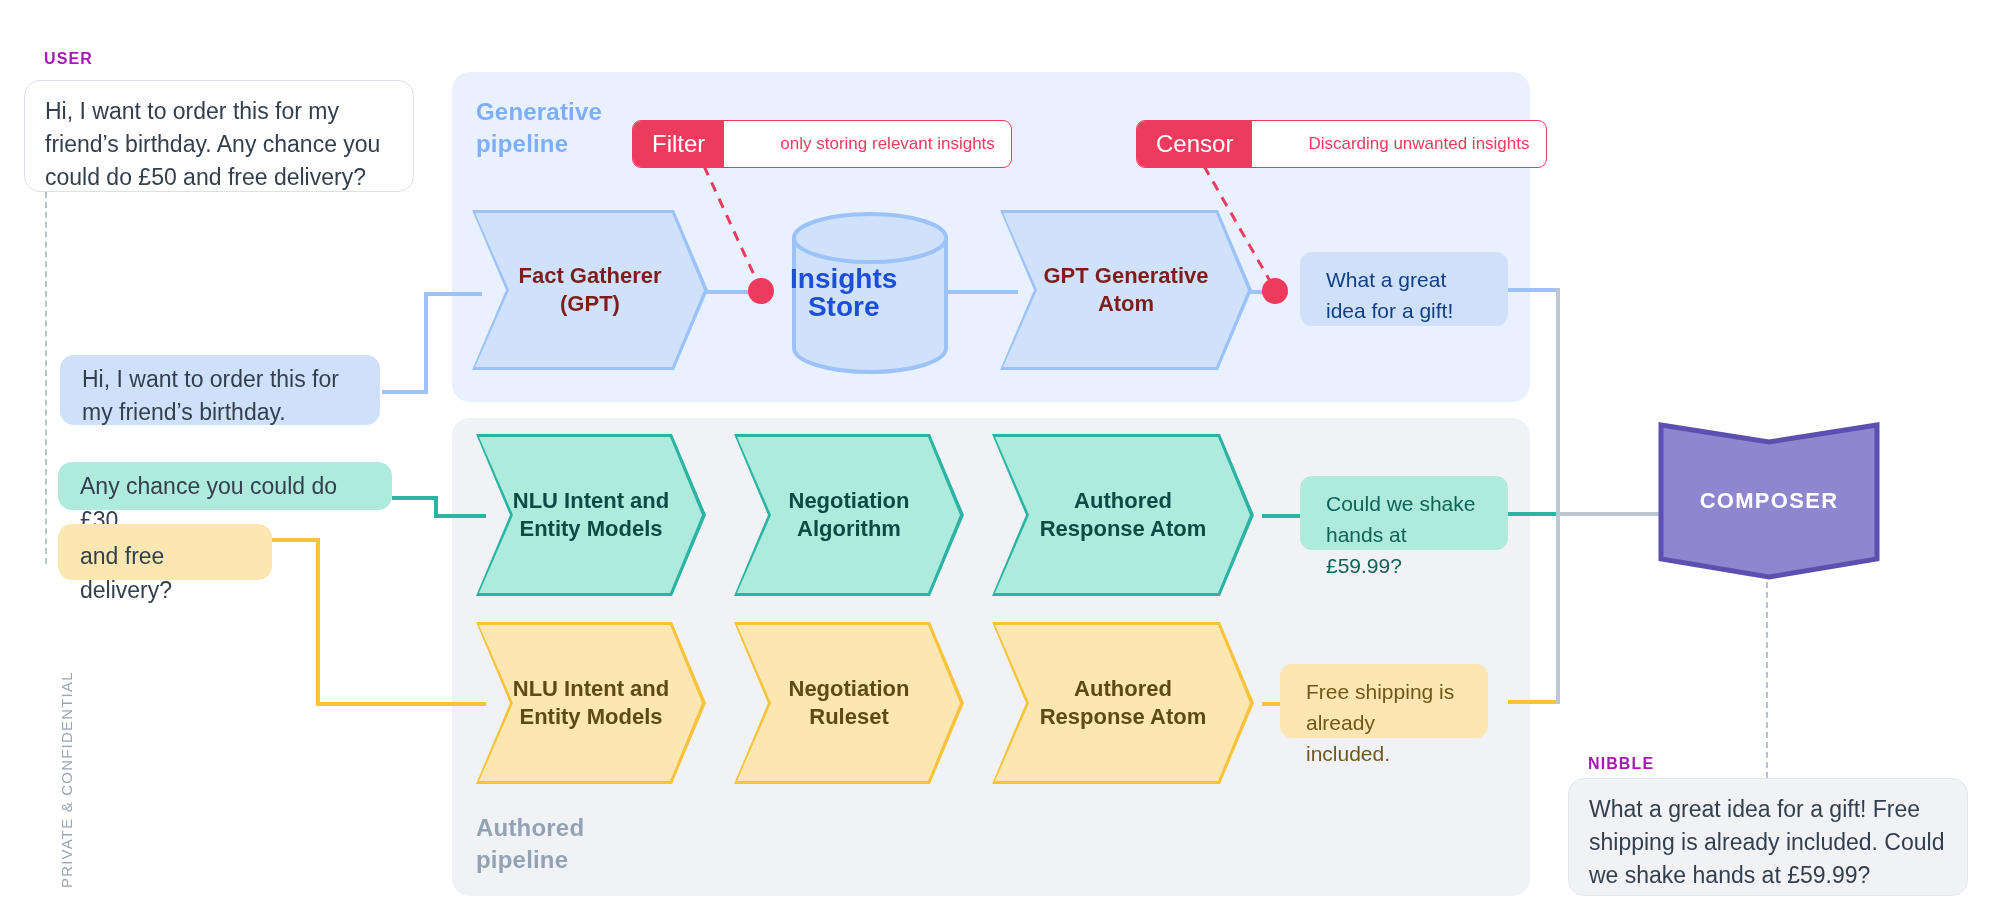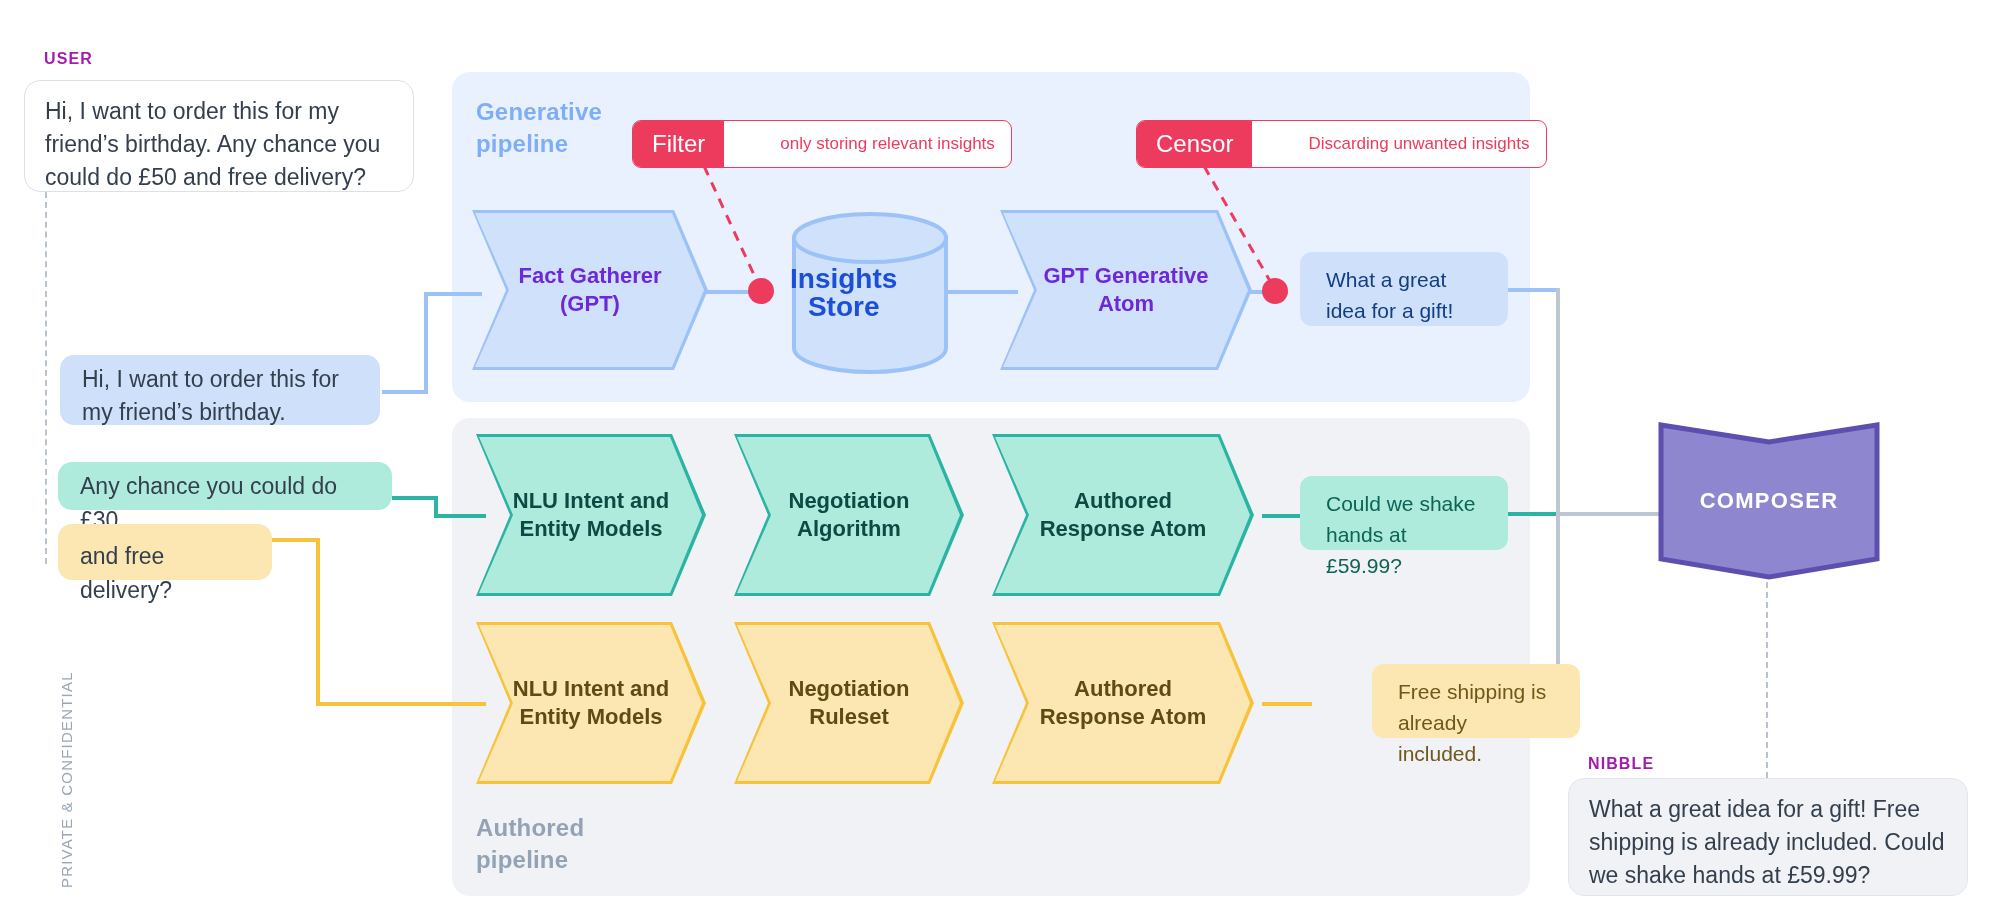--- a/index.html
+++ b/index.html
@@ -101,21 +101,21 @@
     clip-path:polygon(0 0, calc(100% - 34px) 0, 100% 50%, calc(100% - 34px) 100%, 0 100%, 34px 50%);
   }
   .chev-inner{
     position:absolute;
     inset:0;
     clip-path:polygon(0 0, calc(100% - 34px) 0, 100% 50%, calc(100% - 34px) 100%, 0 100%, 34px 50%);
   }
   .chev-blue{background:#9CC2F7;}
   .chev-blue .chev-inner{background:#CFE1FB;
      clip-path:polygon(3px 3px, calc(100% - 36px) 3px, calc(100% - 4px) 50%, calc(100% - 36px) calc(100% - 3px), 3px calc(100% - 3px), 37px 50%);}
-  .chev-blue .chev-txt{color:#6d28d9;}
+  .chev-blue .chev-txt{color:#7f1d1d;}
 
   .chev-teal{background:#2BB3A3;}
   .chev-teal .chev-inner{background:#AEEBDD;
      clip-path:polygon(3px 3px, calc(100% - 36px) 3px, calc(100% - 4px) 50%, calc(100% - 36px) calc(100% - 3px), 3px calc(100% - 3px), 37px 50%);}
   .chev-teal .chev-txt{color:#0C4A43;}
 
   .chev-yellow{background:#F7C33C;}
   .chev-yellow .chev-inner{background:#FCE7B2;
      clip-path:polygon(3px 3px, calc(100% - 36px) 3px, calc(100% - 4px) 50%, calc(100% - 36px) calc(100% - 3px), 3px calc(100% - 3px), 37px 50%);}
   .chev-yellow .chev-txt{color:#5E4A12;}
@@ -312,21 +312,21 @@
 
     <div class="caption" style="left:44px;top:50px;">USER</div>
     <div class="bubble bubble-outline" style="left:24px;top:80px;width:390px;height:112px;">Hi, I want to order this for my friend’s birthday. Any chance you could do £50 and free delivery?</div>
 
     <div class="bubble bubble-blue" style="left:60px;top:355px;width:320px;height:70px;padding:8px 22px;">Hi, I want to order this for my friend’s birthday.</div>
     <div class="bubble bubble-teal" style="left:58px;top:462px;width:334px;height:48px;padding:7px 22px;line-height:34px;">Any chance you could do £30</div>
     <div class="bubble bubble-yellow" style="left:58px;top:524px;width:214px;height:56px;padding:15px 22px;line-height:34px;">and free delivery?</div>
 
     <div class="bubble-out out-blue" style="left:1300px;top:252px;width:208px;height:74px;">What a great idea for a gift!</div>
     <div class="bubble-out out-teal" style="left:1300px;top:476px;width:208px;height:74px;">Could we shake hands at £59.99?</div>
-    <div class="bubble-out out-yellow" style="left:1372px;top:664px;width:208px;height:74px;">Free shipping is already included.</div>
+    <div class="bubble-out out-yellow" style="left:1280px;top:664px;width:208px;height:74px;">Free shipping is already included.</div>
 
     <div class="caption" style="left:1588px;top:755px;">NIBBLE</div>
     <div class="bubble bubble-grey" style="left:1568px;top:778px;width:400px;height:118px;">What a great idea for a gift! Free shipping is already included. Could we shake hands at £59.99?</div>
   </div>
 
   <div class="layer-tags">
 
     <div class="panel-label label-gen" style="left:476px;top:96px;">
       <span>Generative</span><br>
       <span>pipeline</span>

